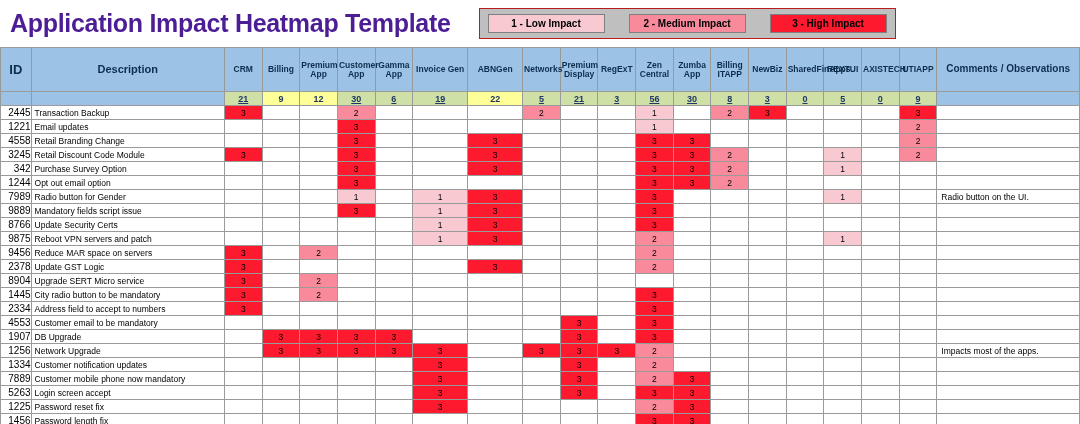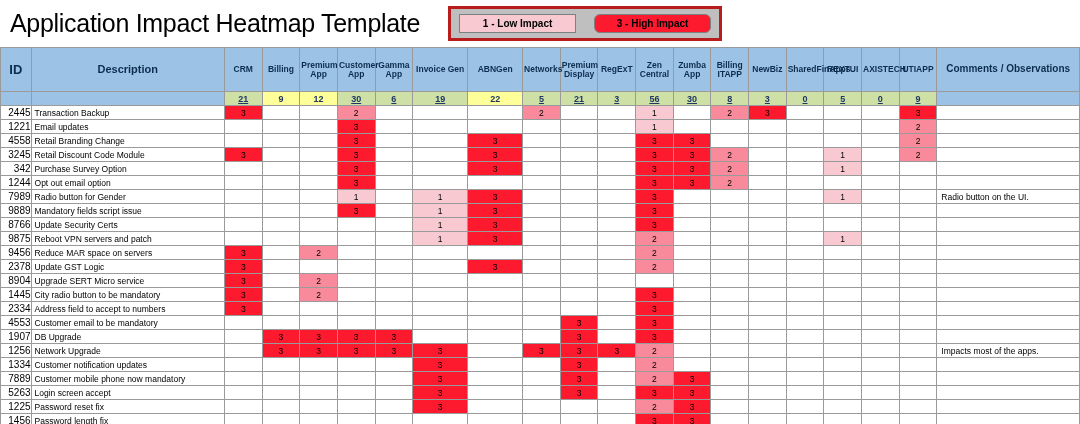--- a/index.html
+++ b/index.html
@@ -12,39 +12,39 @@
   #page{position:relative;width:1080px;height:424px;box-sizing:border-box;}
 
   
   .header{
     display:flex;align-items:center;
     height:47px;
     padding:0 0 0 10px;
     box-sizing:border-box;
   }
   .title{
-    font-size:25px;font-weight:normal;color:#000000;
+    font-size:25px;font-weight:bold;color:#4c1d95;
     letter-spacing:-0.3px;white-space:nowrap;
   }
   .legend{
-    display:flex;align-items:center;gap:18px;
+    display:flex;align-items:center;gap:24px;
     margin-left:28px;
     padding:5px 8px;
     background:#bfbfbf;
-    border:3px solid #b91c1c;
+    border:1px solid #b91c1c;
   }
   .legend-item{
     width:115px;text-align:center;
     font-size:10px;font-weight:bold;color:#000;
     padding:3px 0;
     border:1px solid #7f7f7f;
   }
   .lg-low{background:#f9c9d2;}
   .lg-med{background:#f98a9c;}
-  .lg-high{background:#fd1a2e;color:#000;border-radius:6px;}
+  .lg-high{background:#fd1a2e;color:#000;}
 
   
   table{
     border-collapse:collapse;
     table-layout:fixed;
     width:1080px;
     font-size:8.5px;
   }
   col.c-id{width:30px;}
   col.c-desc{width:190px;}
@@ -107,20 +107,21 @@
 </style>
 </head>
 <body>
 
 <div id="page">
 
   <div class="header">
     <div class="title">Application Impact Heatmap Template</div>
     <div class="legend">
       <div class="legend-item lg-low">1 - Low Impact</div>
+      <div class="legend-item lg-med">2 - Medium Impact</div>
       <div class="legend-item lg-high">3 - High Impact</div>
     </div>
   </div>
 
   <table>
     <colgroup>
       <col class="c-id">
         <col class="c-desc">
       <col class="c-app">
         <col class="c-app">

